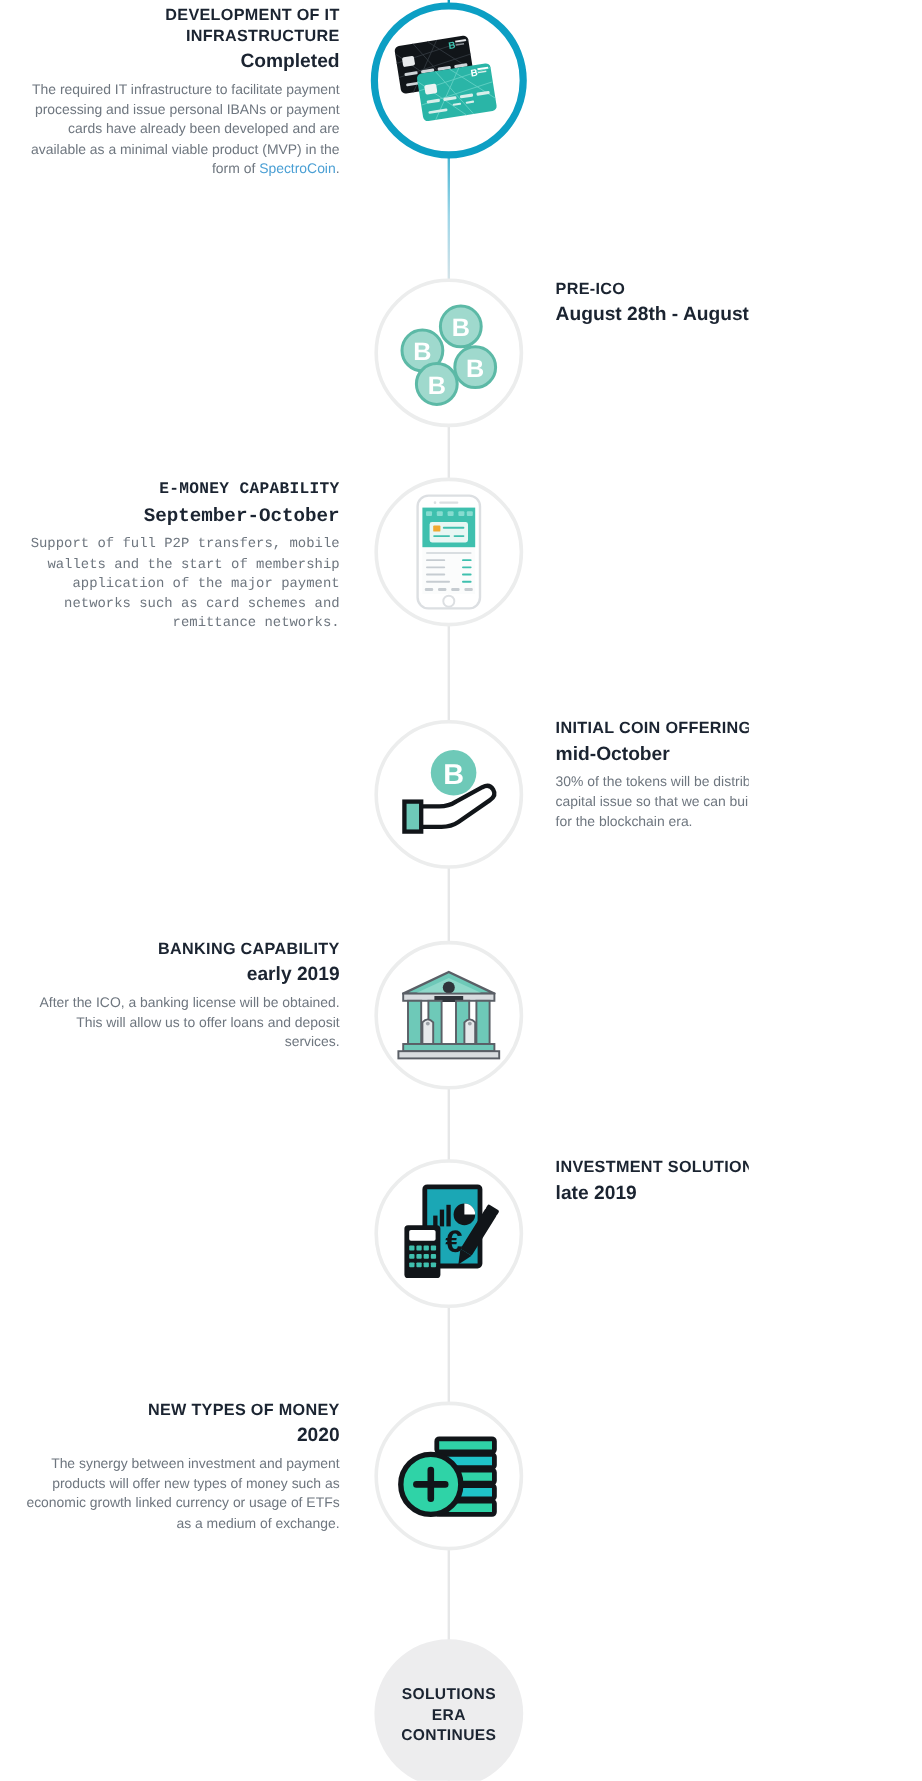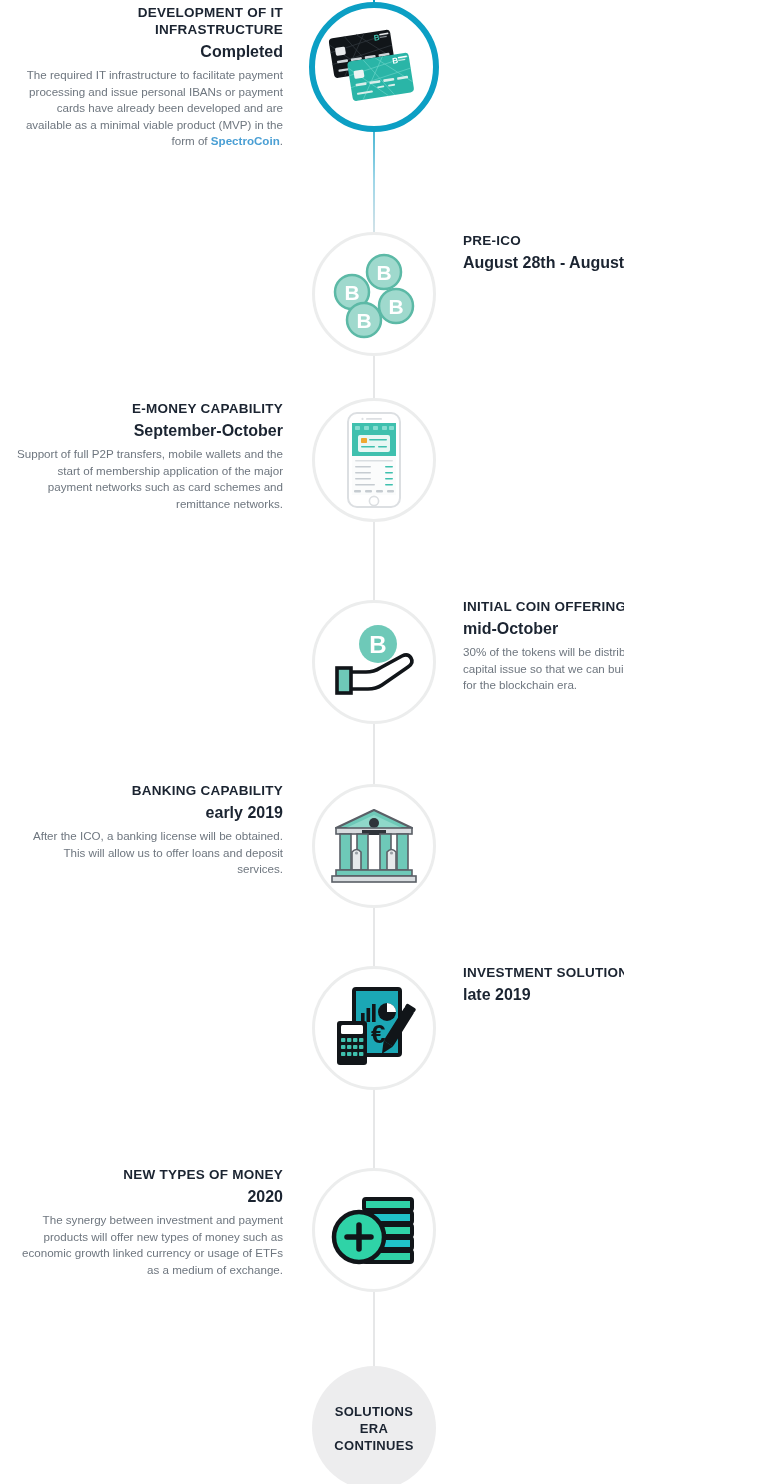--- a/index.html
+++ b/index.html
@@ -64,21 +64,21 @@
     color: #1b2431;
     line-height: 17px;
     margin-top: 5px;
   }
   .ms-desc {
     font-size: 11.6px;
     color: #6e767f;
     line-height: 16.5px;
     margin-top: 7px;
   }
-  .link { color: #4a9fd4; font-weight: bold; }
+  .link { color: #4a9fd4; }
 
   
   .circle {
     position: absolute;
     left: 312px;
     width: 124px;
     height: 124px;
     border-radius: 50%;
     background: #ffffff;
     border: 3px solid #eceded;
@@ -209,21 +209,21 @@
           <g>
             <circle cx="38" cy="72" r="17" fill="#9fd9cd" stroke="#5cb9a6" stroke-width="2.5"></circle>
             <text x="38" y="80" text-anchor="middle" font-family="'Liberation Sans',sans-serif" font-size="21" font-weight="bold" fill="#ffffff">B</text>
           </g>
         </svg>
       </span>
     </div>
   </div>
 
   <div class="row" style="top:398px;">
-    <div class="text-block left" style="top:2px;">
+    <div class="text-block left" style="top:2px;font-family:Liberation Mono, monospace;">
       <div class="ms-title">E-MONEY CAPABILITY</div>
       <div class="ms-date">September-October</div>
       <div class="ms-desc">Support of full P2P transfers, mobile wallets and the start of membership application of the major payment networks such as card schemes and remittance networks.</div>
     </div>
 
     <div class="circle" style="top:0px;">
       <span>
         <svg width="54" height="96" viewBox="0 0 54 96">
           <rect x="1" y="1" width="52" height="94" rx="9" fill="#ffffff" stroke="#dcdfe2" stroke-width="2"></rect>
           <rect x="19" y="6" width="16" height="1.8" rx="0.9" fill="#dcdfe2"></rect>

